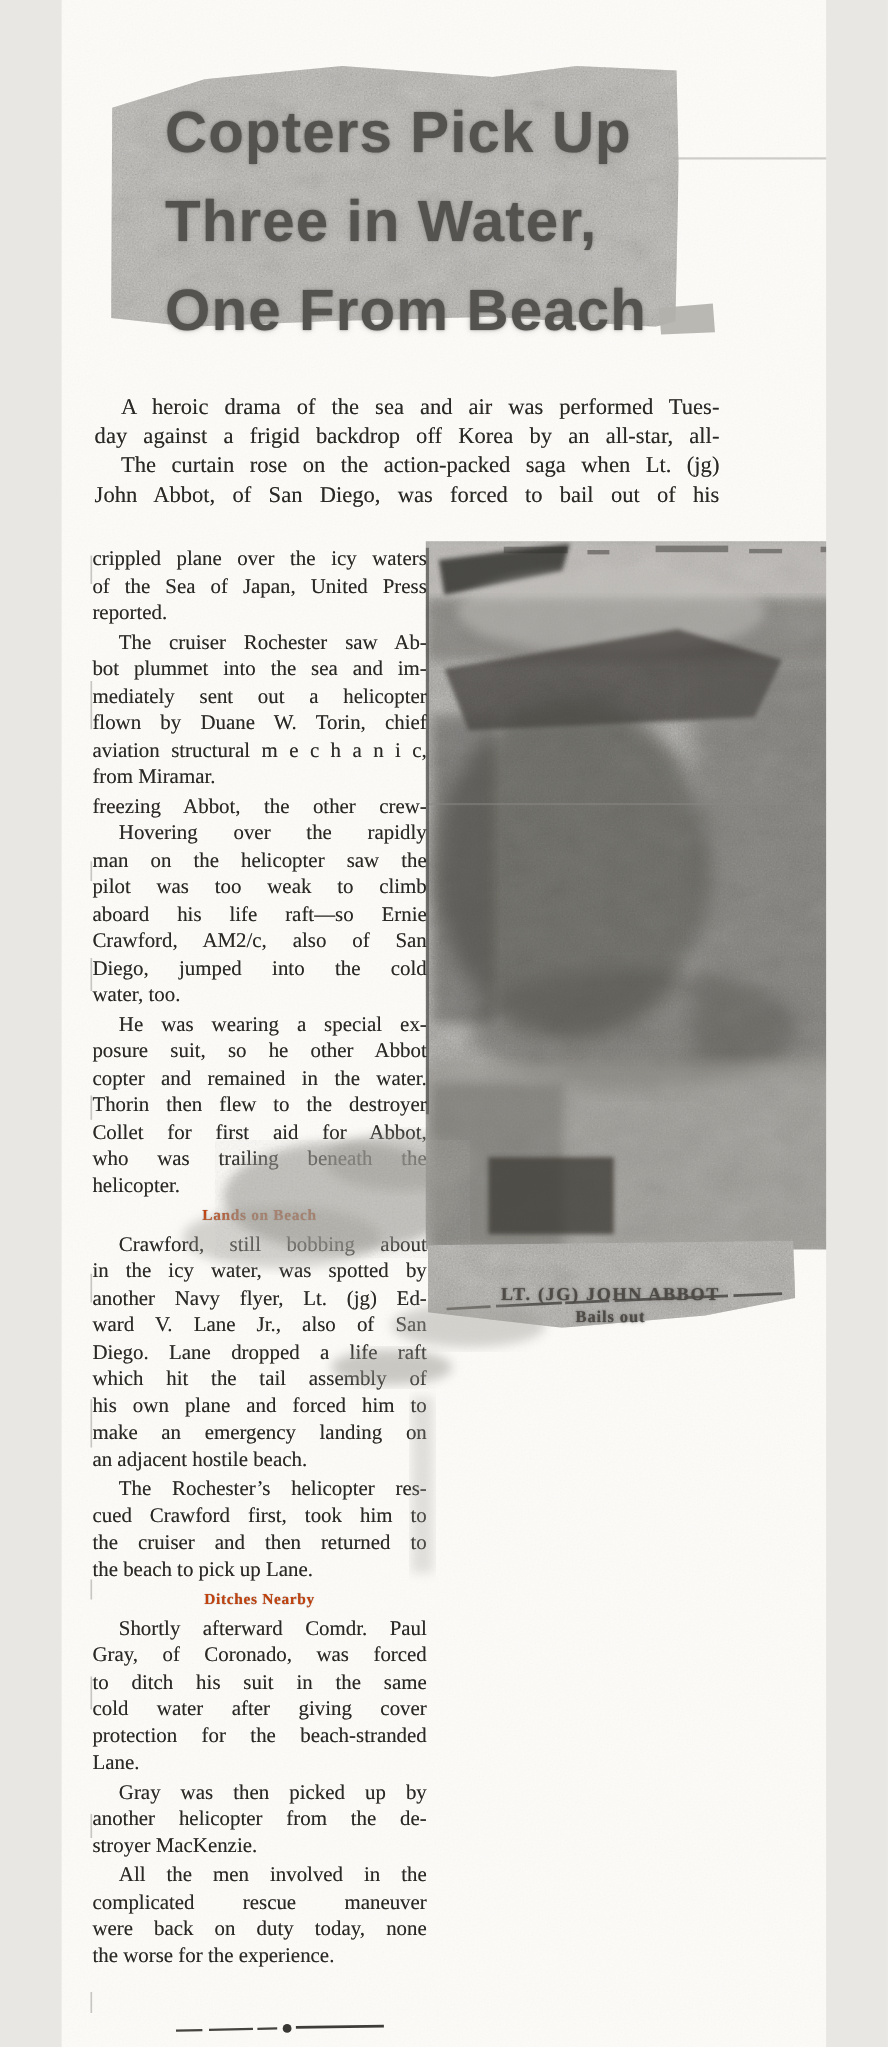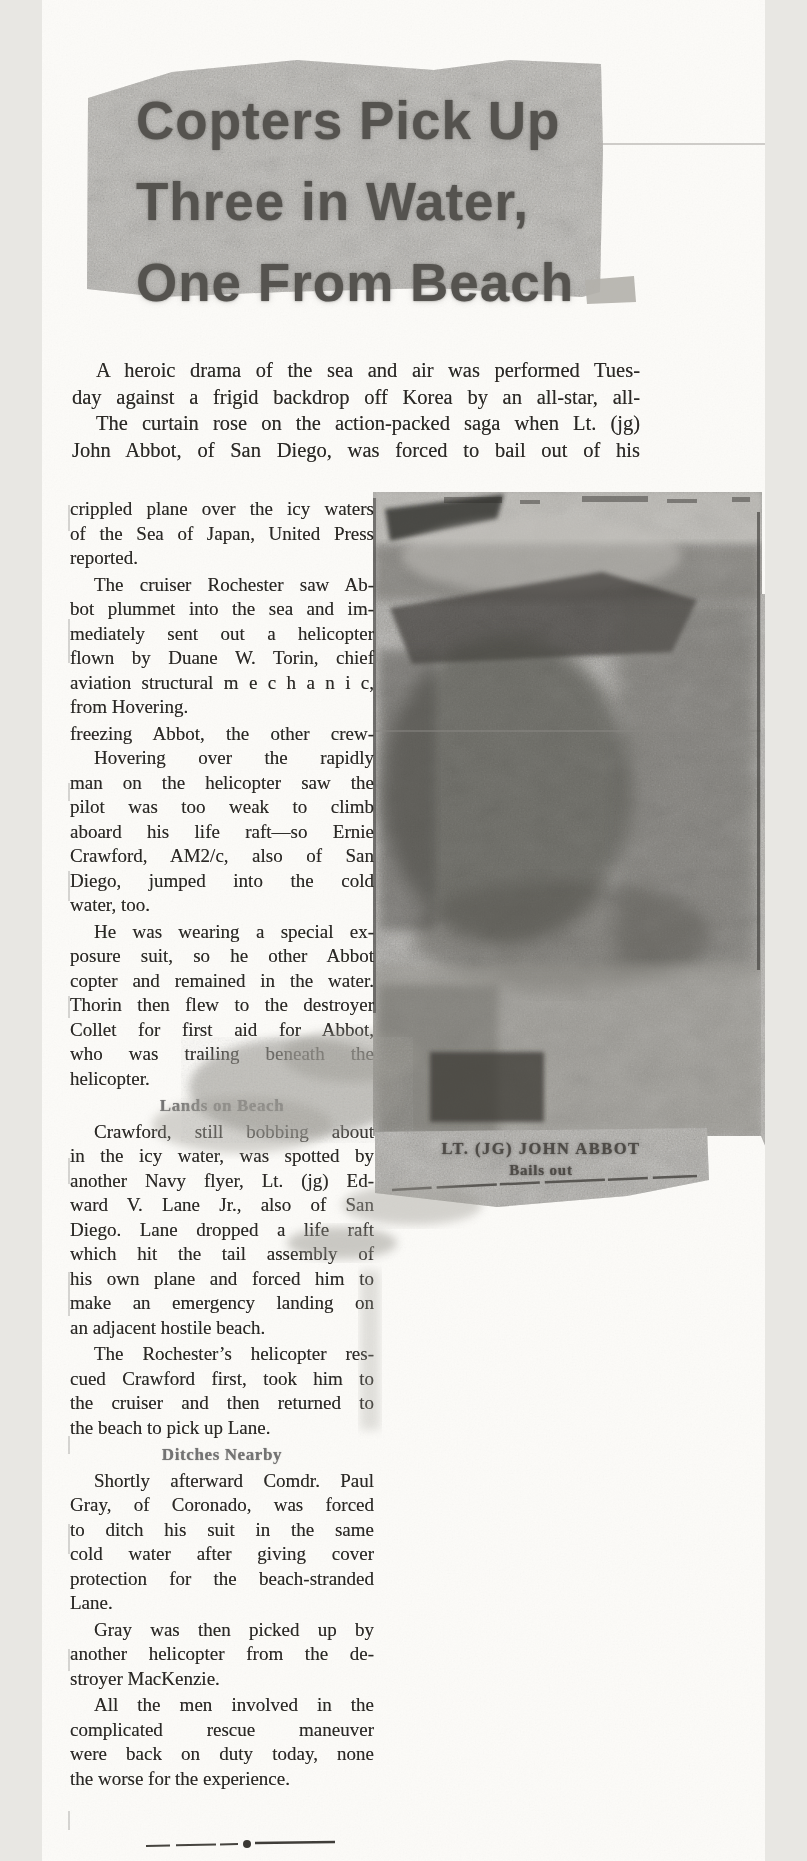--- a/index.html
+++ b/index.html
@@ -1,21 +1,20 @@
 <!DOCTYPE html>
 <html><head>
 <meta charset="utf-8">
 <style>
   html,body{margin:0;padding:0;background:#e8e7e3;}
   #page{
     position:relative;width:695px;height:1861px;margin:0 auto;
     background:#fcfbf8;overflow:hidden;
     font-family:"Liberation Serif","DejaVu Serif",serif;
     color:#2b2926;
-    padding-left:28px;
   }
   .layer{position:absolute;left:0;top:0;}
   svg{display:block;}
   
   #headline{
     position:absolute;left:44px;top:55px;width:525px;z-index:2;
     font-family:"Liberation Sans","DejaVu Sans",sans-serif;
     font-weight:700;font-size:53px;line-height:81px;
     color:#55534f;letter-spacing:1px;
     text-shadow:0 0 2px rgba(80,78,74,.6),0 0 6px rgba(120,118,114,.35);
@@ -33,31 +32,32 @@
     font-size:19px;line-height:24.5px;
     text-shadow:0 0 .5px rgba(43,41,38,.5);
   }
   .para{margin:0;}
   .para + .para{margin-top:2px;}
   .ln{text-align:justify;text-align-last:justify;}
   .end{text-align-last:left;}
   .ind{text-indent:24px;}
   .hdr{
     text-align:center;text-align-last:center;font-weight:bold;
-    font-size:17px;letter-spacing:.6px;margin:3px 0 1px 0;
-    color:#737373;text-shadow:0 0 1px rgba(50,48,45,.55);
+    font-size:14px;letter-spacing:.6px;margin:3px 0 1px 0;
+    color:#c2410c;text-shadow:0 0 1px rgba(50,48,45,.55);
   }
   
   #caption{
     position:absolute;left:334px;top:1139px;width:330px;z-index:2;
     text-align:center;color:#4e4b47;
   }
   #caption .cap1{
     font-weight:bold;font-size:16.5px;letter-spacing:1.5px;
     text-shadow:0 0 1.5px rgba(78,75,71,.8),0 0 4px rgba(110,108,104,.5);
+    margin-top:28px;
   }
   #caption .cap2{
     font-weight:bold;font-size:15px;margin-top:3px;letter-spacing:.8px;
     text-shadow:0 0 1.5px rgba(78,75,71,.8),0 0 4px rgba(110,108,104,.5);
   }
   #overlay{z-index:4;pointer-events:none;}
   #bg{z-index:0;}
 </style>
 </head>
 <body>
@@ -182,21 +182,21 @@
       <div class="ln">crippled plane over the icy waters</div>
       <div class="ln">of the Sea of Japan, United Press</div>
       <div class="ln end">reported.</div>
     </div>
     <div class="para">
       <div class="ln ind">The cruiser Rochester saw Ab-</div>
       <div class="ln">bot plummet into the sea and im-</div>
       <div class="ln">mediately sent out a helicopter</div>
       <div class="ln">flown by Duane W. Torin, chief</div>
       <div class="ln">aviation structural m e c h a n i c,</div>
-      <div class="ln end">from Hovering.</div>
+      <div class="ln end">from Miramar.</div>
     </div>
     <div class="para">
       <div class="ln">freezing Abbot, the other crew-</div>
       <div class="ln ind">Hovering over the rapidly</div>
       <div class="ln">man on the helicopter saw the</div>
       <div class="ln">pilot was too weak to climb</div>
       <div class="ln">aboard his life raft—so Ernie</div>
       <div class="ln">Crawford, AM2/c, also of San</div>
       <div class="ln">Diego, jumped into the cold</div>
       <div class="ln end">water, too.</div>

